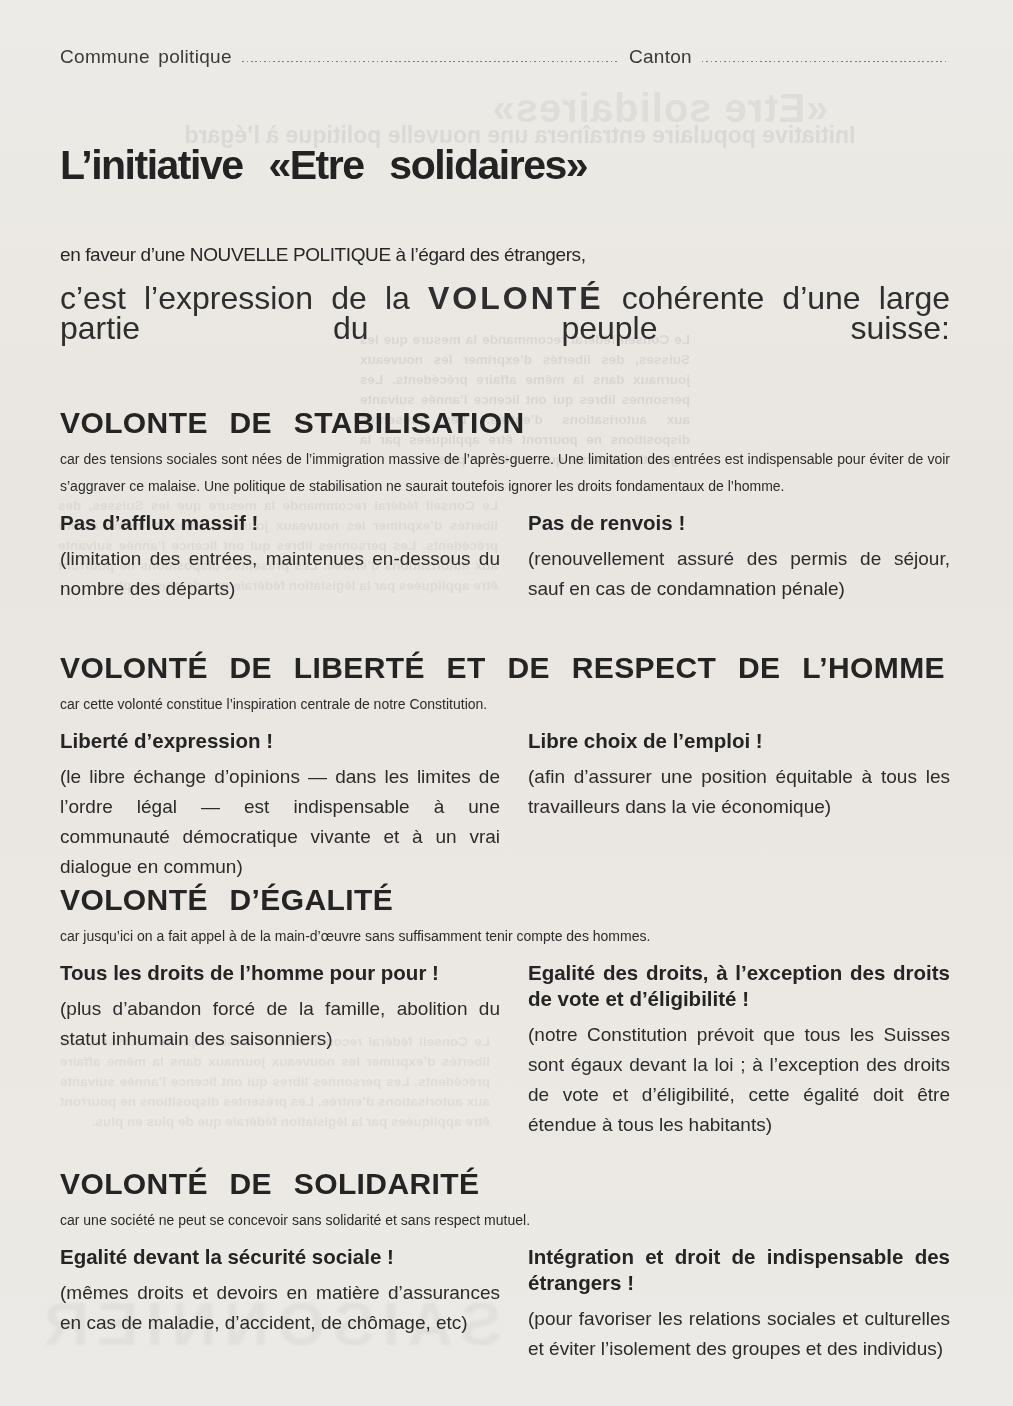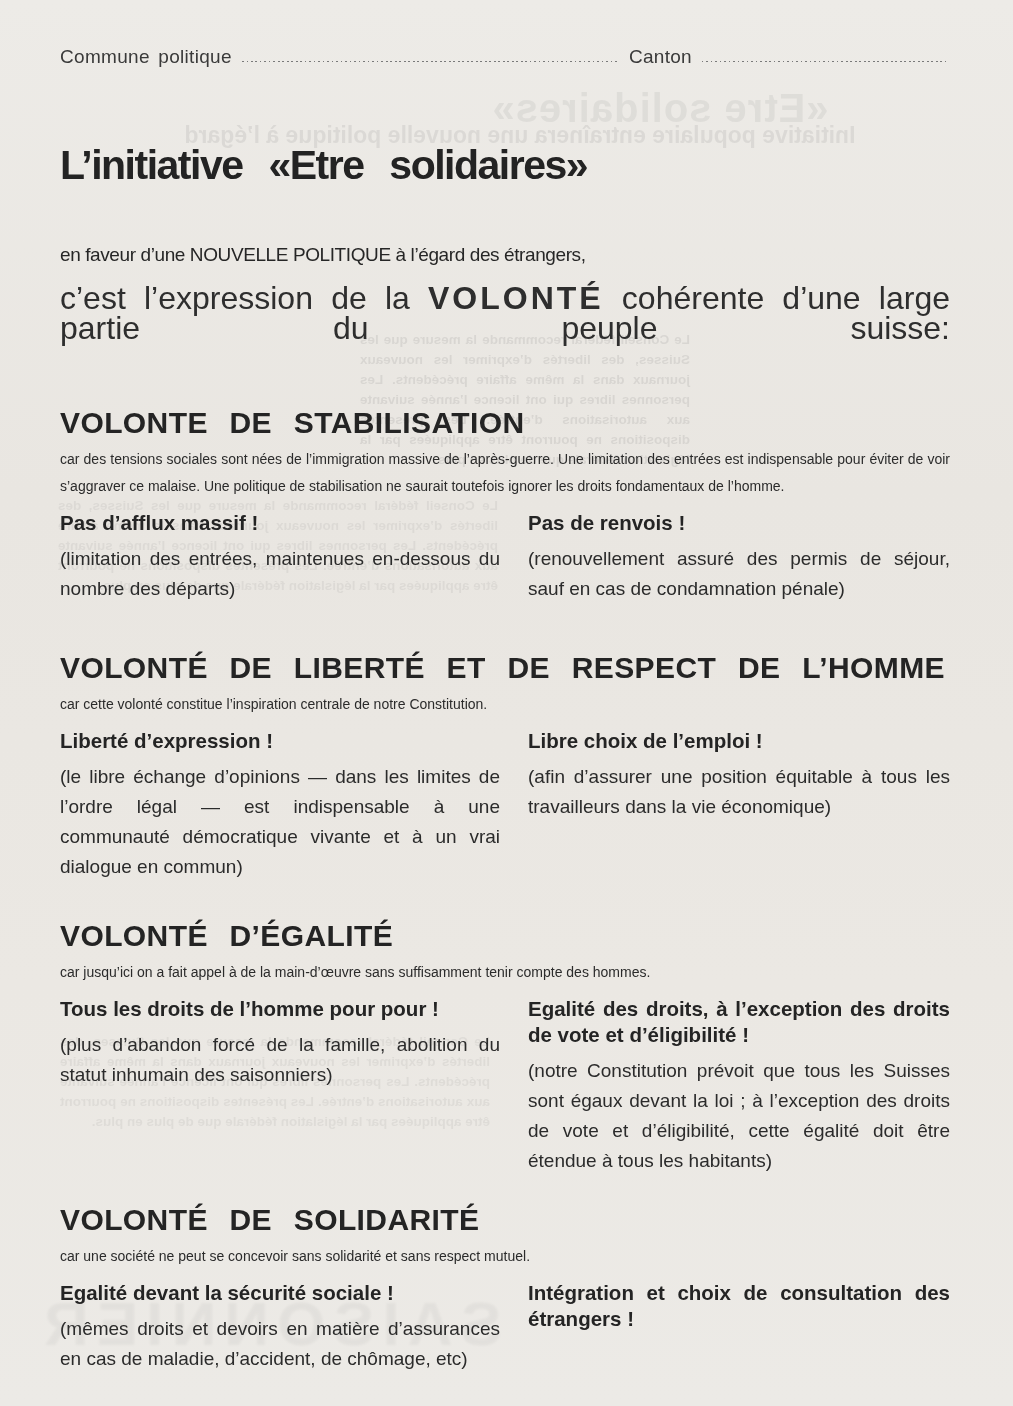--- a/index.html
+++ b/index.html
@@ -88,21 +88,21 @@
     font-size: 20.5px; line-height: 26px; font-weight: 700;
     color: #242424; text-align: justify;
   }
   .col p {
     margin: 0;
     font-size: 19px; line-height: 30px;
     text-align: justify; color: #2b2b2b;
   }
   .s1 { margin-top: 62px; }
   .s2 { margin-top: 46px; }
-  .s3 { margin-top: 36px; }
+  .s3 { }
   .s4 { margin-top: 26px; }
 </style>
 </head>
 <body>
 
 <div class="page">
 
   <div class="ghost-layer">
     <div class="ghost g-top1">«Etre solidaires»</div>
     <div class="ghost g-top2">Initiative populaire entraînera une nouvelle politique à l’égard</div>
@@ -174,19 +174,20 @@
 
     <section class="s4">
       <h2>VOLONTÉ DE SOLIDARITÉ</h2>
       <p class="lead">car une société ne peut se concevoir sans solidarité  et sans respect mutuel.</p>
       <div class="cols">
         <div class="col">
           <h3>Egalité devant la sécurité sociale !</h3>
           <p>(mêmes droits et devoirs en matière d’assurances en cas de maladie, d’accident, de chômage, etc)</p>
         </div>
         <div class="col">
-          <h3>Intégration et choix de consultation des étrangers !</h3>
+          <h3>Intégration et droit de indispensable des étrangers !</h3>
+          <p>(pour favoriser les relations sociales et culturelles et éviter l’isolement des groupes et des individus)</p>
         </div>
       </div>
     </section>
 
   </div>
 </div>
 
 </body></html>

